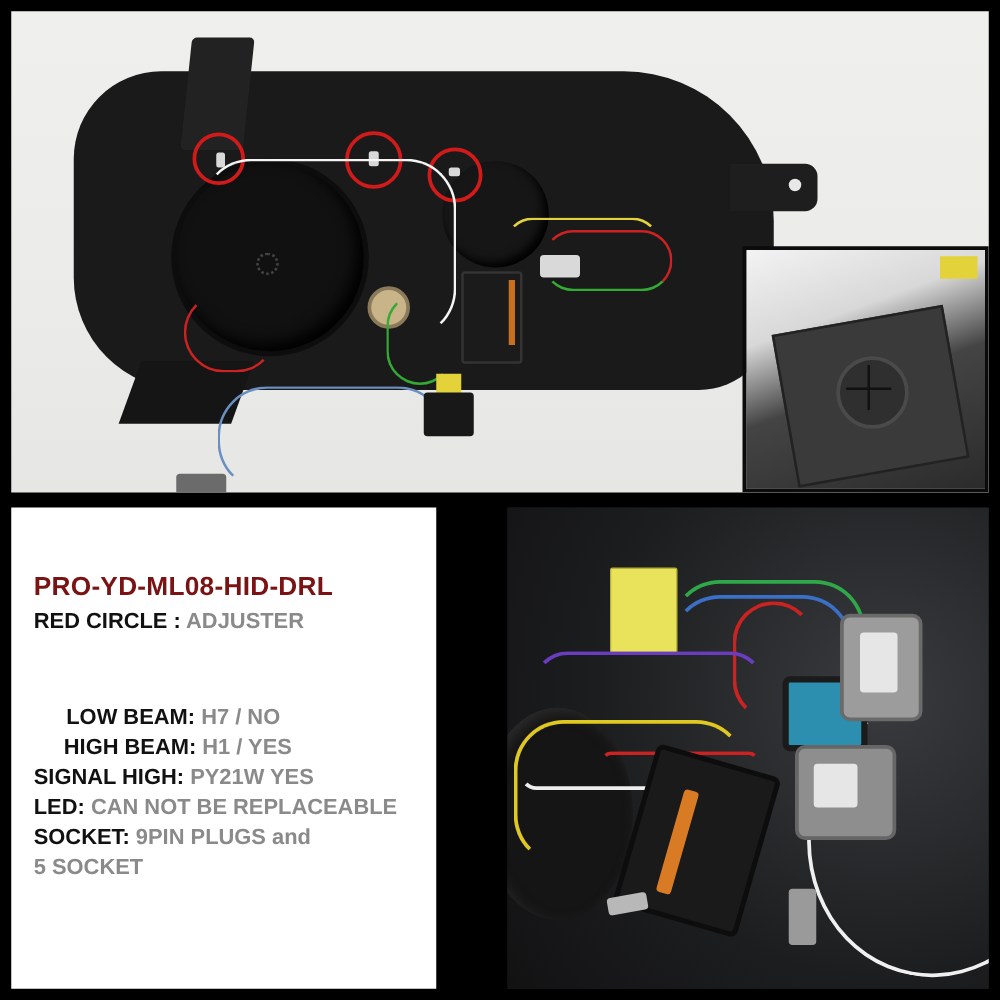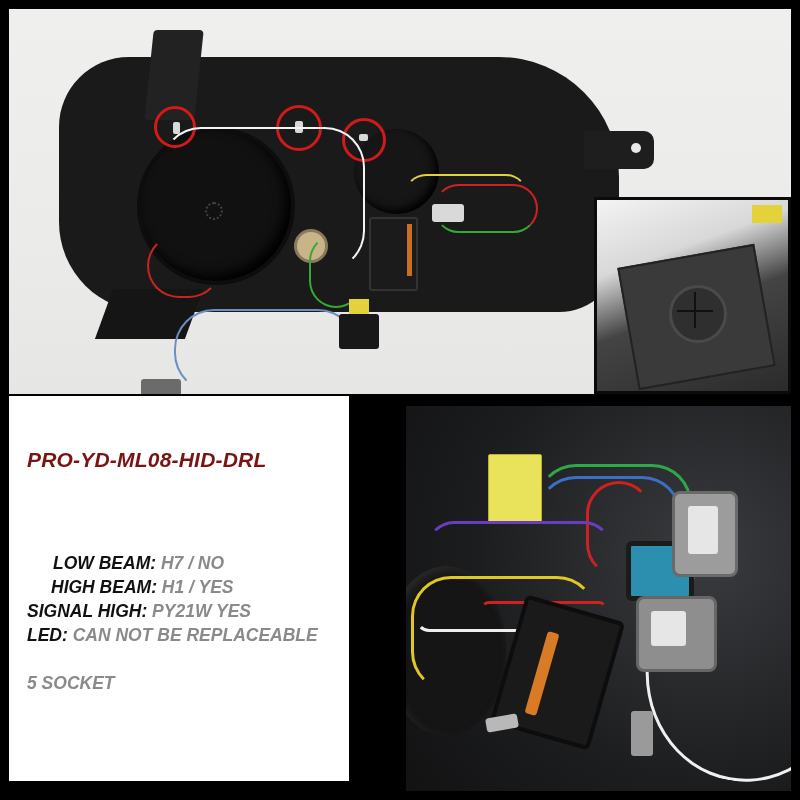--- a/index.html
+++ b/index.html
@@ -1,21 +1,21 @@
 <!DOCTYPE html>
 <html><head>
   <meta charset="utf-8">
   <style>
     html, body { margin: 0; padding: 0; background: #000; }
     body { width: 800px; height: 800px; position: relative; overflow: hidden; font-family: "Liberation Sans", sans-serif; }
     .frame { position: absolute; left: 0; top: 0; width: 800px; height: 800px; background: #000; }
 
     .panel { position: absolute; overflow: hidden; }
     #top-photo { left: 9px; top: 9px; width: 782px; height: 385px; background: linear-gradient(180deg, #efefee 0%, #ebebea 60%, #e6e6e5 100%); }
-    #text-panel { left: 9px; top: 396px; width: 340px; height: 385px; background: #ffffff; font-style: italic; }
+    #text-panel { left: 9px; top: 406px; width: 340px; height: 385px; background: #ffffff; }
     #bottom-photo { left: 406px; top: 406px; width: 385px; height: 385px; background: #1d1e20; }
 
     
     #inset { position: absolute; left: 585px; top: 188px; width: 197px; height: 197px; border: 3px solid #0b0b0b; box-sizing: border-box; background: linear-gradient(160deg, #f3f3f3 0%, #d8d8d8 30%, #444 55%, #2b2b2b 100%); overflow: hidden; }
 
     
     .spec-title { position: absolute; left: 18px; top: 52px; font-size: 21px; font-weight: bold; color: #7a1414; letter-spacing: 0.2px; white-space: nowrap; }
     .spec-line { position: absolute; left: 18px; font-size: 17.5px; font-weight: bold; color: #111; white-space: nowrap; }
     .spec-line .val { color: #8a8a8a; }
 
@@ -70,32 +70,38 @@
       <div style="position:absolute;left:72px;top:85px;width:52px;height:52px;border-radius:50%;background:#2f2f2f;border:3px solid #4a4a4a;"></div>
       <div style="position:absolute;left:80px;top:110px;width:36px;height:2px;background:#111;"></div>
       <div style="position:absolute;left:97px;top:92px;width:2px;height:36px;background:#111;"></div>
       <div style="position:absolute;left:155px;top:5px;width:30px;height:18px;background:#e4d23a;"></div>
     </div>
   </div>
 
   <div class="panel" id="text-panel">
     <div class="spec-title">PRO-YD-ML08-HID-DRL</div>
 
+    <div class="spec-line" style="top:80px;">
+      <span>RED CIRCLE : </span><span class="val">ADJUSTER</span>
+    </div>
 
     <div class="spec-line" style="top:157px;margin-left:26px;">
       <span>LOW BEAM:  </span><span class="val">H7 / NO</span>
     </div>
     <div class="spec-line" style="top:181px;margin-left:24px;">
       <span>HIGH BEAM:  </span><span class="val">H1 / YES</span>
     </div>
     <div class="spec-line" style="top:205px;">
       <span>SIGNAL HIGH:  </span><span class="val">PY21W YES</span>
     </div>
     <div class="spec-line" style="top:229px;">
       <span>LED: </span><span class="val">CAN NOT BE REPLACEABLE</span>
+    </div>
+    <div class="spec-line" style="top:253px;">
+      <span>SOCKET:  </span><span class="val">9PIN  PLUGS</span><span class="val"> and</span>
     </div>
     <div class="spec-line" style="top:277px;">
       <span class="val">5 SOCKET</span>
     </div>
   </div>
 
   <div class="panel" id="bottom-photo">
     <div style="position:absolute;left:0;top:0;width:385px;height:385px;background:radial-gradient(circle at 300px 150px, #3a3b3e 0%, #1c1d1f 60%, #121213 100%);"></div>
     <div style="position:absolute;left:-20px;top:160px;width:120px;height:170px;border-radius:50%;background:#151516;box-shadow:inset 4px 4px 10px #2a2a2a;"></div>
     <div style="position:absolute;left:240px;top:150px;width:200px;height:220px;border-radius:50%;border-left:3px solid #f0f0f0;border-bottom:3px solid #f0f0f0;border-top:3px solid transparent;border-right:3px solid transparent;transform:rotate(10deg);"></div>

